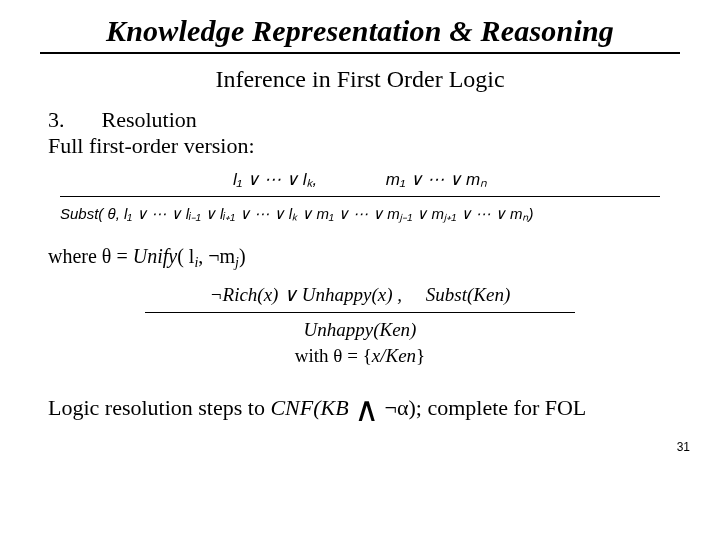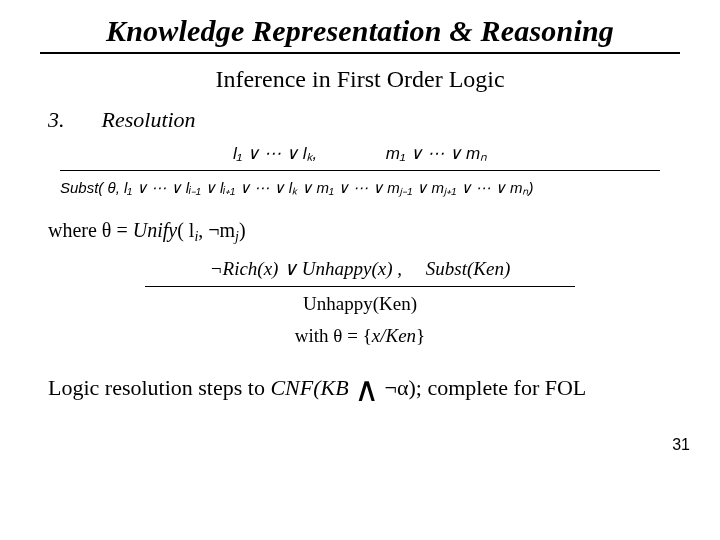--- a/index.html
+++ b/index.html
@@ -34,21 +34,21 @@
   .subtitle {
     font-size: 24px;
     text-align: center;
     margin: 12px 0 14px 0;
   }
   .body {
     font-size: 22px;
     text-align: left;
     padding: 0 8px;
   }
-  .row { margin: 0; font-style: italic; }
+  .row { margin: 0; }
   .num { display: inline-block; width: 48px; }
   .rule-block {
     margin: 8px auto 22px auto;
     width: 600px;
   }
   .rule-top {
     text-align: center;
     font-style: italic;
     font-size: 17px;
   }
@@ -79,62 +79,64 @@
     font-size: 19px;
     white-space: nowrap;
   }
   .ex-line {
     height: 1px;
     background: #000;
     margin: 6px 0;
   }
   .ex-bottom {
     text-align: center;
+    font-style: italic;
     font-size: 19px;
   }
   .withline {
     text-align: center;
     font-size: 19px;
-    margin-top: 10px;
+    margin-top: 4px;
   }
   .apply {
     font-size: 22px;
     margin-top: 28px;
     padding-left: 8px;
   }
   .bigwedge {
     font-size: 34px;
     vertical-align: -6px;
     display: inline-block;
     line-height: 0.6;
   }
   .pagenum {
     position: absolute;
     bottom: 14px;
     right: 30px;
-    font-size: 16px;
+    font-size: 12px;
     font-family: Arial, sans-serif;
   }
   sub, .sub { font-size: 0.7em; vertical-align: -0.25em; }
   .it { font-style: italic; }
   .sans { font-family: Arial, sans-serif; font-style: italic; }
 </style>
 </head>
 <body>
 
 <div class="slide">
   <h1 class="title">Knowledge Representation &amp; Reasoning</h1>
   <div class="under"></div>
   <div class="subtitle">Inference in First Order Logic</div>
 
   <div class="body">
     <p class="row">
       <span class="num">3.</span>
       <span>Resolution</span>
     </p>
+    <p class="row">Full first-order version:</p>
   </div>
 
   <div class="rule-block">
     <div class="rule-top">
       <span class="sans">l₁ ∨ ⋯ ∨ lₖ,</span>
       <span class="gap"></span>
       <span class="sans">m₁ ∨ ⋯ ∨ mₙ</span>
     </div>
     <div class="rule-line"></div>
     <div class="rule-bottom sans">Subst( θ, l₁ ∨ ⋯ ∨ lᵢ₋₁ ∨ lᵢ₊₁ ∨ ⋯ ∨ lₖ ∨ m₁ ∨ ⋯ ∨ mⱼ₋₁ ∨ mⱼ₊₁ ∨ ⋯ ∨ mₙ)</div>

